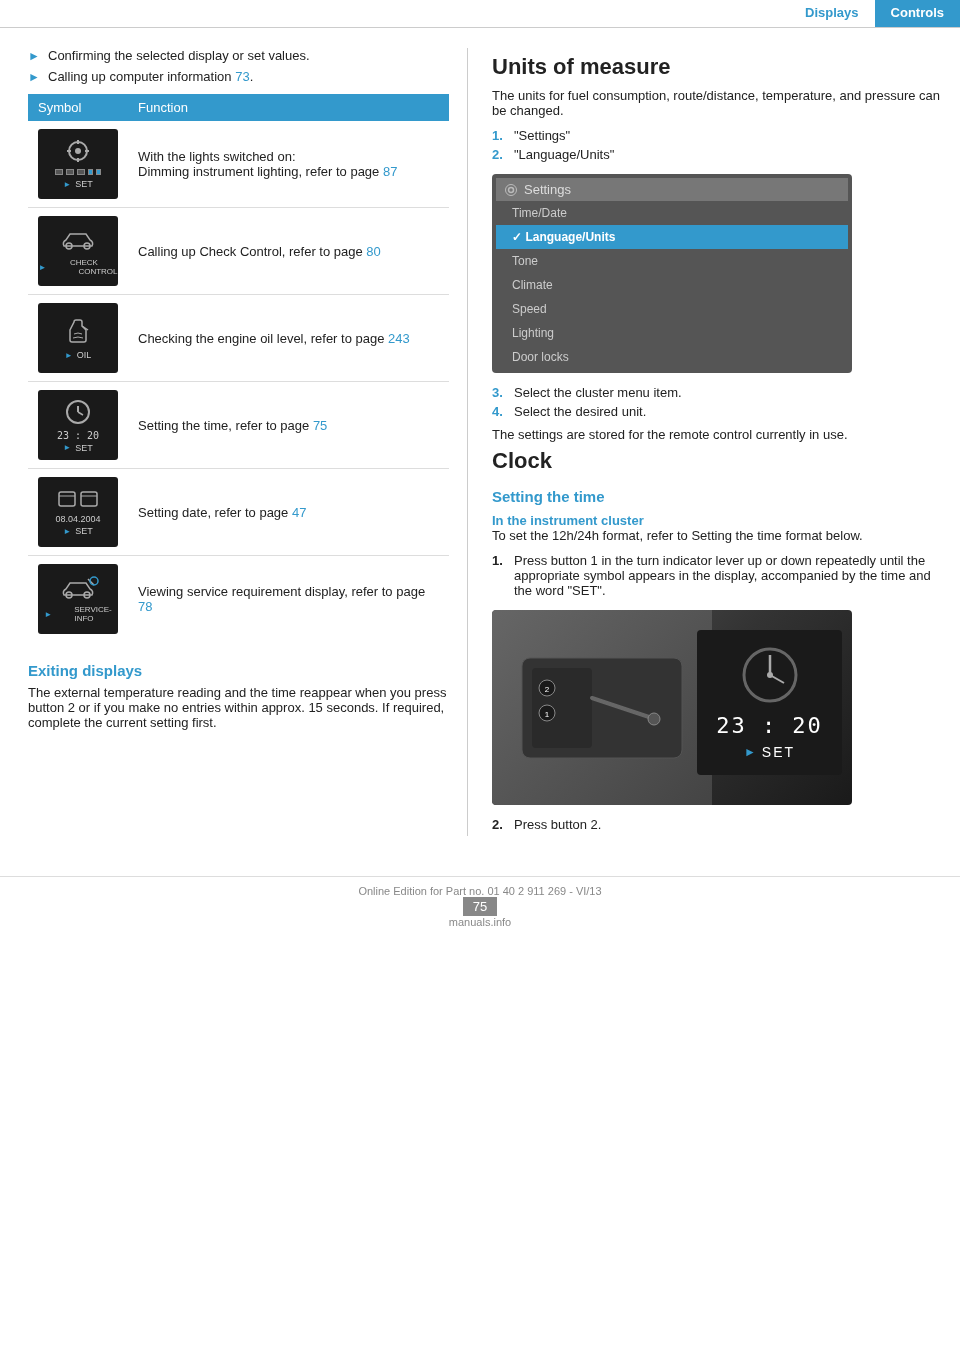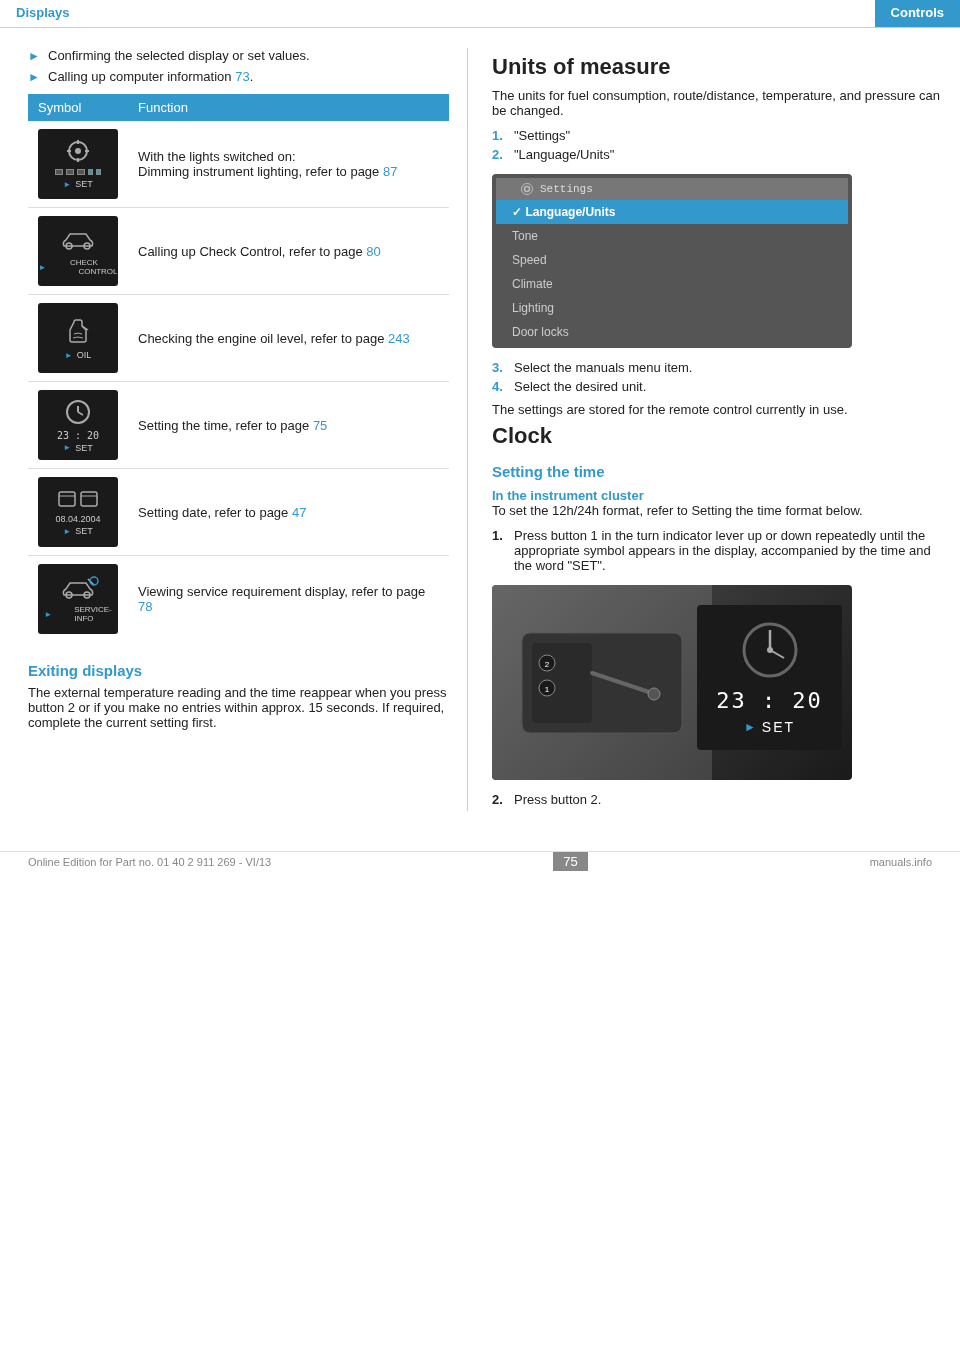--- a/index.html
+++ b/index.html
@@ -9,21 +9,21 @@
       background: #fff;
       width: 960px;
       min-height: 1362px;
       position: relative;
       color: #222;
     }
 
     
     .header {
       display: flex;
-      justify-content: space-between;
+      justify-content: flex-end;
       height: 28px;
       border-bottom: 1px solid #ccc;
     }
     .header-displays {
       background: #fff;
       color: #3399cc;
       padding: 5px 16px;
       font-size: 13px;
       font-weight: bold;
     }
@@ -109,26 +109,25 @@
     .settings-screenshot {
       background: #555;
       border-radius: 4px;
       padding: 4px;
       margin: 12px 0;
       width: 360px;
     }
     .settings-title-bar {
       background: #777;
       color: #ddd;
-      font-size: 11px;
-      padding: 4px 24px;
+      font-size: 13px;
+      padding: 4px 8px;
       display: flex;
       align-items: center;
       gap: 6px;
-      font-family: Liberation Mono, monospace;
     }
     .settings-menu-item {
       padding: 5px 16px;
       color: #ccc;
       font-size: 12px;
       cursor: pointer;
     }
     .settings-menu-item.selected {
       background: #3399cc;
       color: #fff;
@@ -190,24 +189,25 @@
 
     
     .page-footer {
       position: absolute;
       bottom: 18px;
       left: 0;
       right: 0;
       display: flex;
       justify-content: space-between;
       align-items: center;
-      padding: 0 28px;
+      padding: 8px 28px;
       font-size: 11px;
       color: #888;
       border-top: 1px solid #ddd;
+      flex-direction: column;
     }
     .page-number {
       background: #888;
       color: #fff;
       padding: 2px 10px;
       font-size: 13px;
     }
 
     
     a, .link-text {
@@ -430,32 +430,33 @@
 
     <div class="settings-screenshot">
       <div class="settings-title-bar">
         <svg width="14" height="14" viewBox="0 0 14 14">
           <circle cx="7" cy="7" r="2.5" fill="none" stroke="#bbb" stroke-width="1.5"></circle>
           <circle cx="7" cy="7" r="5.5" fill="none" stroke="#bbb" stroke-width="1"></circle>
         </svg>
         <span>Settings</span>
       </div>
       <div id="settings-menu-items">
+          <div class="settings-menu-item">Time/Date</div>
           <div class="settings-menu-item selected">✓ Language/Units</div>
           <div class="settings-menu-item">Tone</div>
+          <div class="settings-menu-item">Climate</div>
           <div class="settings-menu-item">Speed</div>
-          <div class="settings-menu-item">Climate</div>
           <div class="settings-menu-item">Lighting</div>
           <div class="settings-menu-item">Door locks</div>
         </div>
     </div>
 
     <div class="numbered-item" style="margin-top:8px;">
       <span class="num" style="color:#3399cc;">3.</span>
-      <span>Select the manuals menu item.</span>
+      <span>Select the cluster menu item.</span>
     </div>
     <div class="numbered-item">
       <span class="num" style="color:#3399cc;">4.</span>
       <span>Select the desired unit.</span>
     </div>
     <p style="margin-top:8px;margin-bottom:6px;">The settings are stored for the remote control currently in use.</p>
 
     <div class="section-heading">Clock</div>
     <div class="subsection-heading">Setting the time</div>
     <div class="subsubsection-heading">In the instrument cluster</div>

